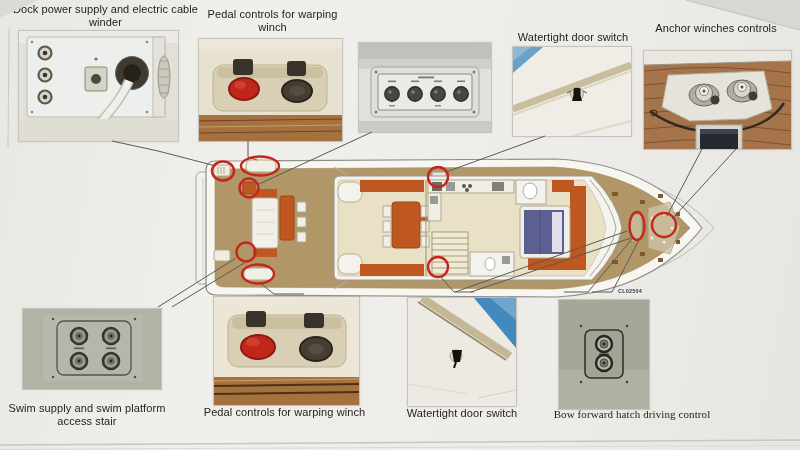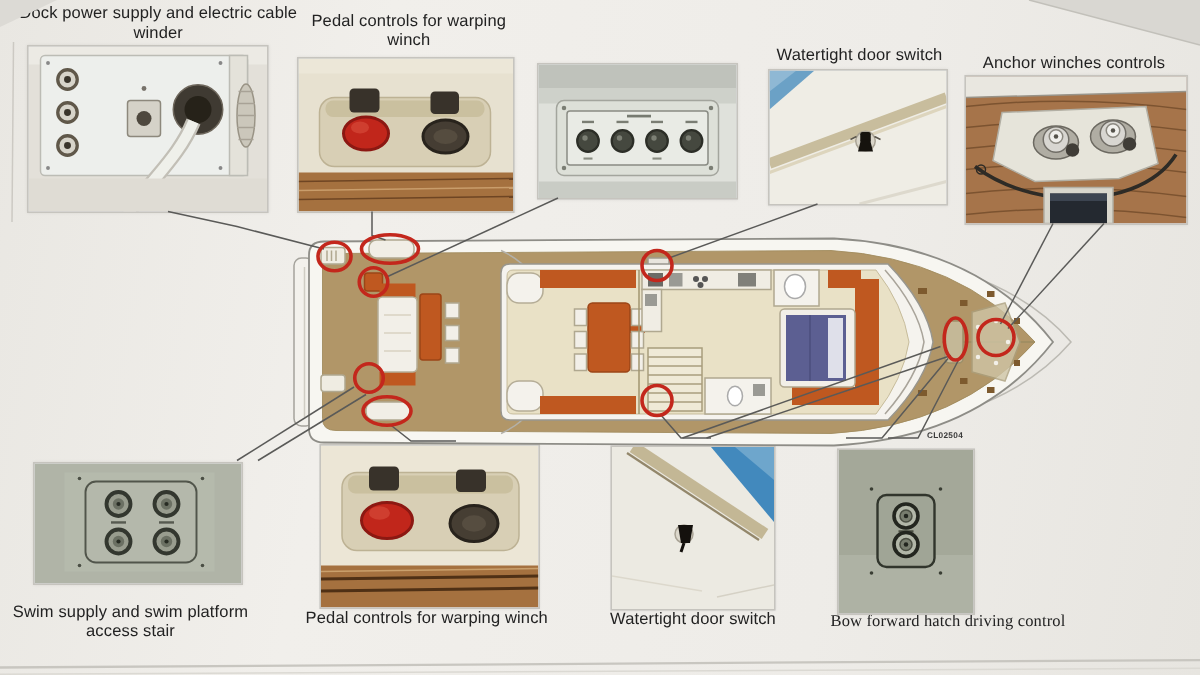--- a/index.html
+++ b/index.html
@@ -18,21 +18,21 @@
     font-weight:bold;letter-spacing:.2px;}
 </style>
 </head>
 <body>
 
 <div id="page">
 
   <div class="lbl" style="left:8px;top:3px;width:195px;">Dock power supply and electric cable winder</div>
   <div class="lbl" style="left:200px;top:8px;width:145px;">Pedal controls for warping winch</div>
   <div class="lbl" style="left:504px;top:31px;width:138px;">Watertight door switch</div>
-  <div class="lbl" style="left:634px;top:36px;width:164px;">Anchor winches controls</div>
+  <div class="lbl" style="left:634px;top:22px;width:164px;">Anchor winches controls</div>
 
   <div class="lbl" style="left:8px;top:402px;width:158px;">Swim supply and swim platform access stair</div>
   <div class="lbl" style="left:202px;top:406px;width:165px;">Pedal controls for warping winch</div>
   <div class="lbl" style="left:398px;top:407px;width:128px;">Watertight door switch</div>
   <div class="lbl" style="left:548px;top:408px;width:168px;font-family:Liberation Serif, serif;">Bow forward hatch driving control</div>
 
   <div class="plancode">CL02504</div>
 
   <div class="photo" style="left:18px;top:30px;">
     <svg width="159" height="110" viewBox="0 0 159 110">

